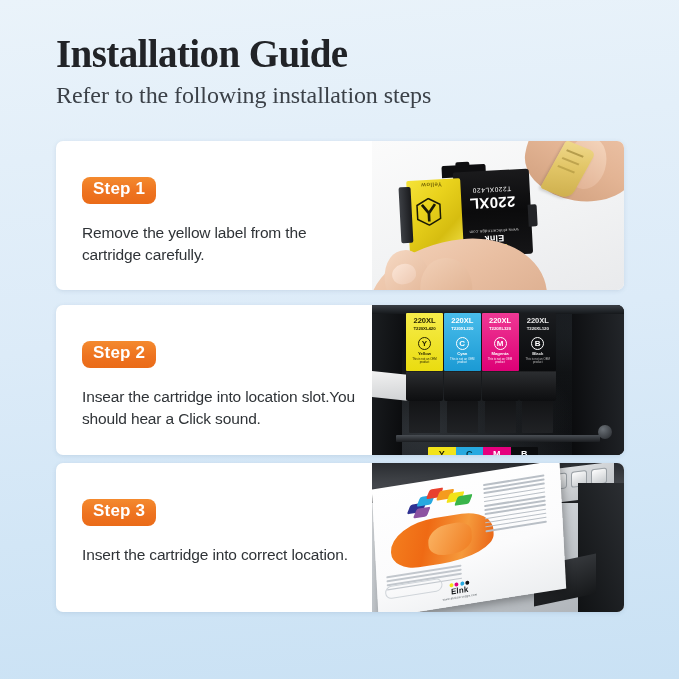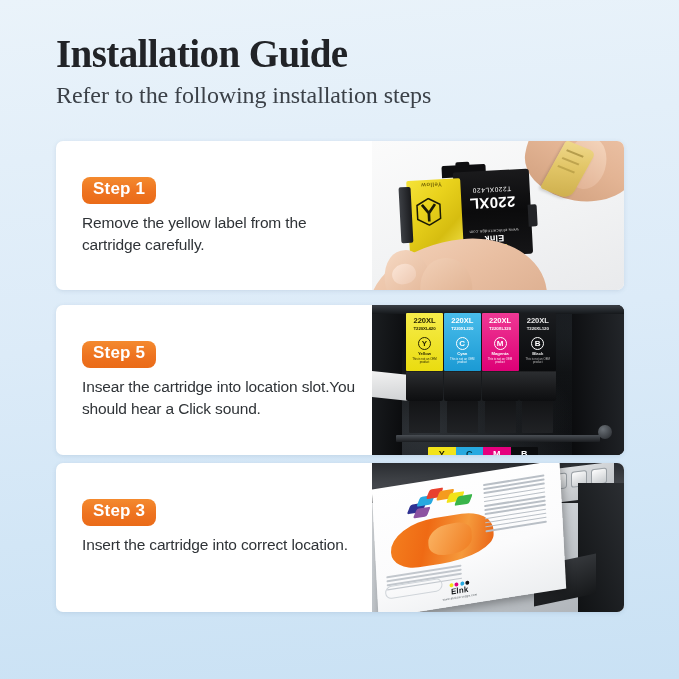--- a/index.html
+++ b/index.html
@@ -66,21 +66,21 @@
     color:#ffffff;
     font-size:17px;
     font-weight:bold;
     border-radius:8px;
     padding:3px 11px 5px 11px;
     letter-spacing:0.2px;
     line-height:1.1;
   }
 
   .step-desc {
-    margin-top:8px;
+    margin-top:18px;
     font-size:15.5px;
     color:#2f3337;
     line-height:1.42;
     width:286px;
     letter-spacing:-0.15px;
   }
 
   .card-photo {
     flex:1 1 auto;
     position:relative;
@@ -415,21 +415,21 @@
     <div class="p1-hand-low"></div>
     <div class="p1-finger-a"></div>
     <div class="p1-finger-b"></div>
     <div class="p1-thumbnail"></div>
   </div>
 </div>
 
 <div class="step-card" id="card-2">
 
   <div class="card-text">
-    <div class="step-badge">Step 5</div>
+    <div class="step-badge">Step 2</div>
     <div class="step-desc">Insear the cartridge into location slot.You should hear a Click sound.</div>
   </div>
 
   <div class="card-photo photo2">
     <div class="p2-bg"></div>
     <div class="p2-topbar"></div>
     <div class="p2-sidepanel-l"></div>
     <div class="p2-paper"></div>
     <div class="p2-sidepanel-r"></div>
     <div class="p2-knob"></div>

